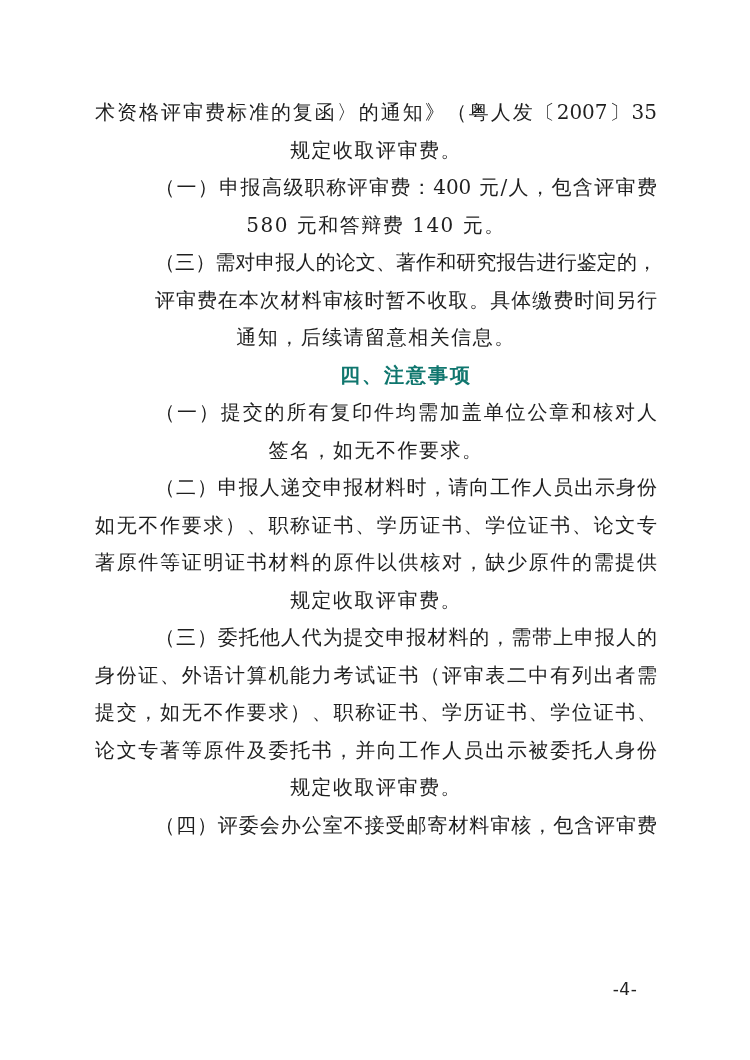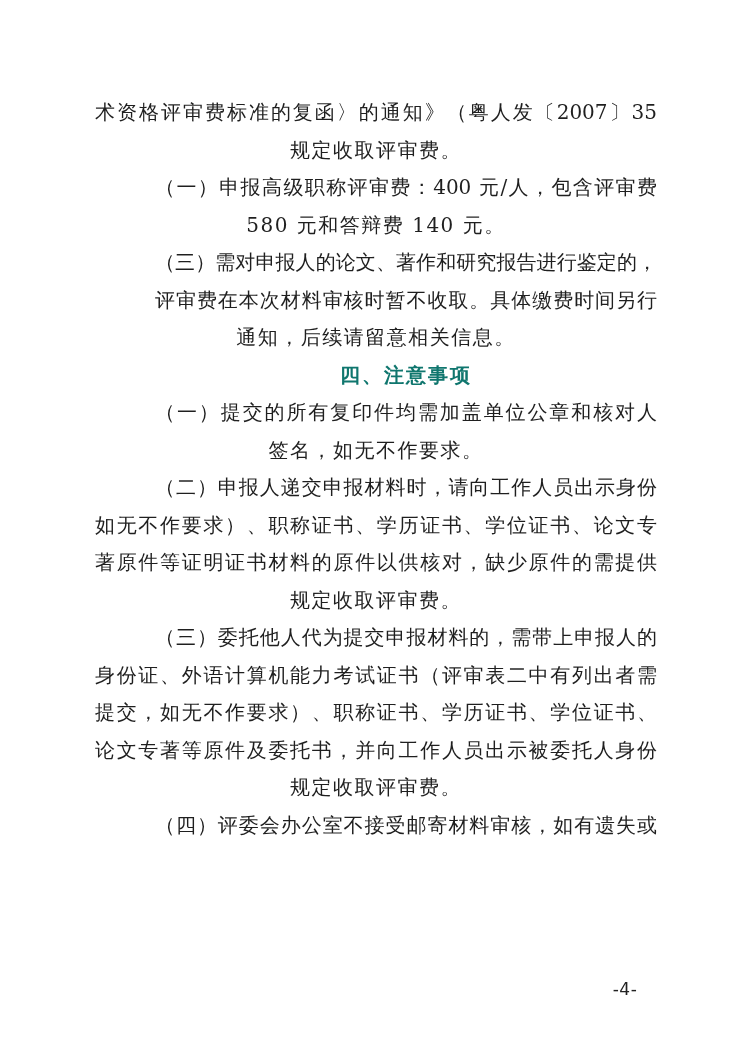--- a/index.html
+++ b/index.html
@@ -75,16 +75,16 @@
       <div class="line">签名，如无不作要求。</div>
       <div class="line j ind">（二）申报人递交申报材料时，请向工作人员出示身份</div>
       <div class="line j">如无不作要求）、职称证书、学历证书、学位证书、论文专</div>
       <div class="line j">著原件等证明证书材料的原件以供核对，缺少原件的需提供</div>
       <div class="line">规定收取评审费。</div>
       <div class="line j ind">（三）委托他人代为提交申报材料的，需带上申报人的</div>
       <div class="line j">身份证、外语计算机能力考试证书（评审表二中有列出者需</div>
       <div class="line j">提交，如无不作要求）、职称证书、学历证书、学位证书、</div>
       <div class="line j">论文专著等原件及委托书，并向工作人员出示被委托人身份</div>
       <div class="line">规定收取评审费。</div>
-      <div class="line j ind">（四）评委会办公室不接受邮寄材料审核，如有遗失或</div>
+      <div class="line j ind">（四）评委会办公室不接受邮寄材料审核，包含评审费</div>
     </div>
   <div class="pagenum">-4-</div>
 </div>
 
 </body></html>

